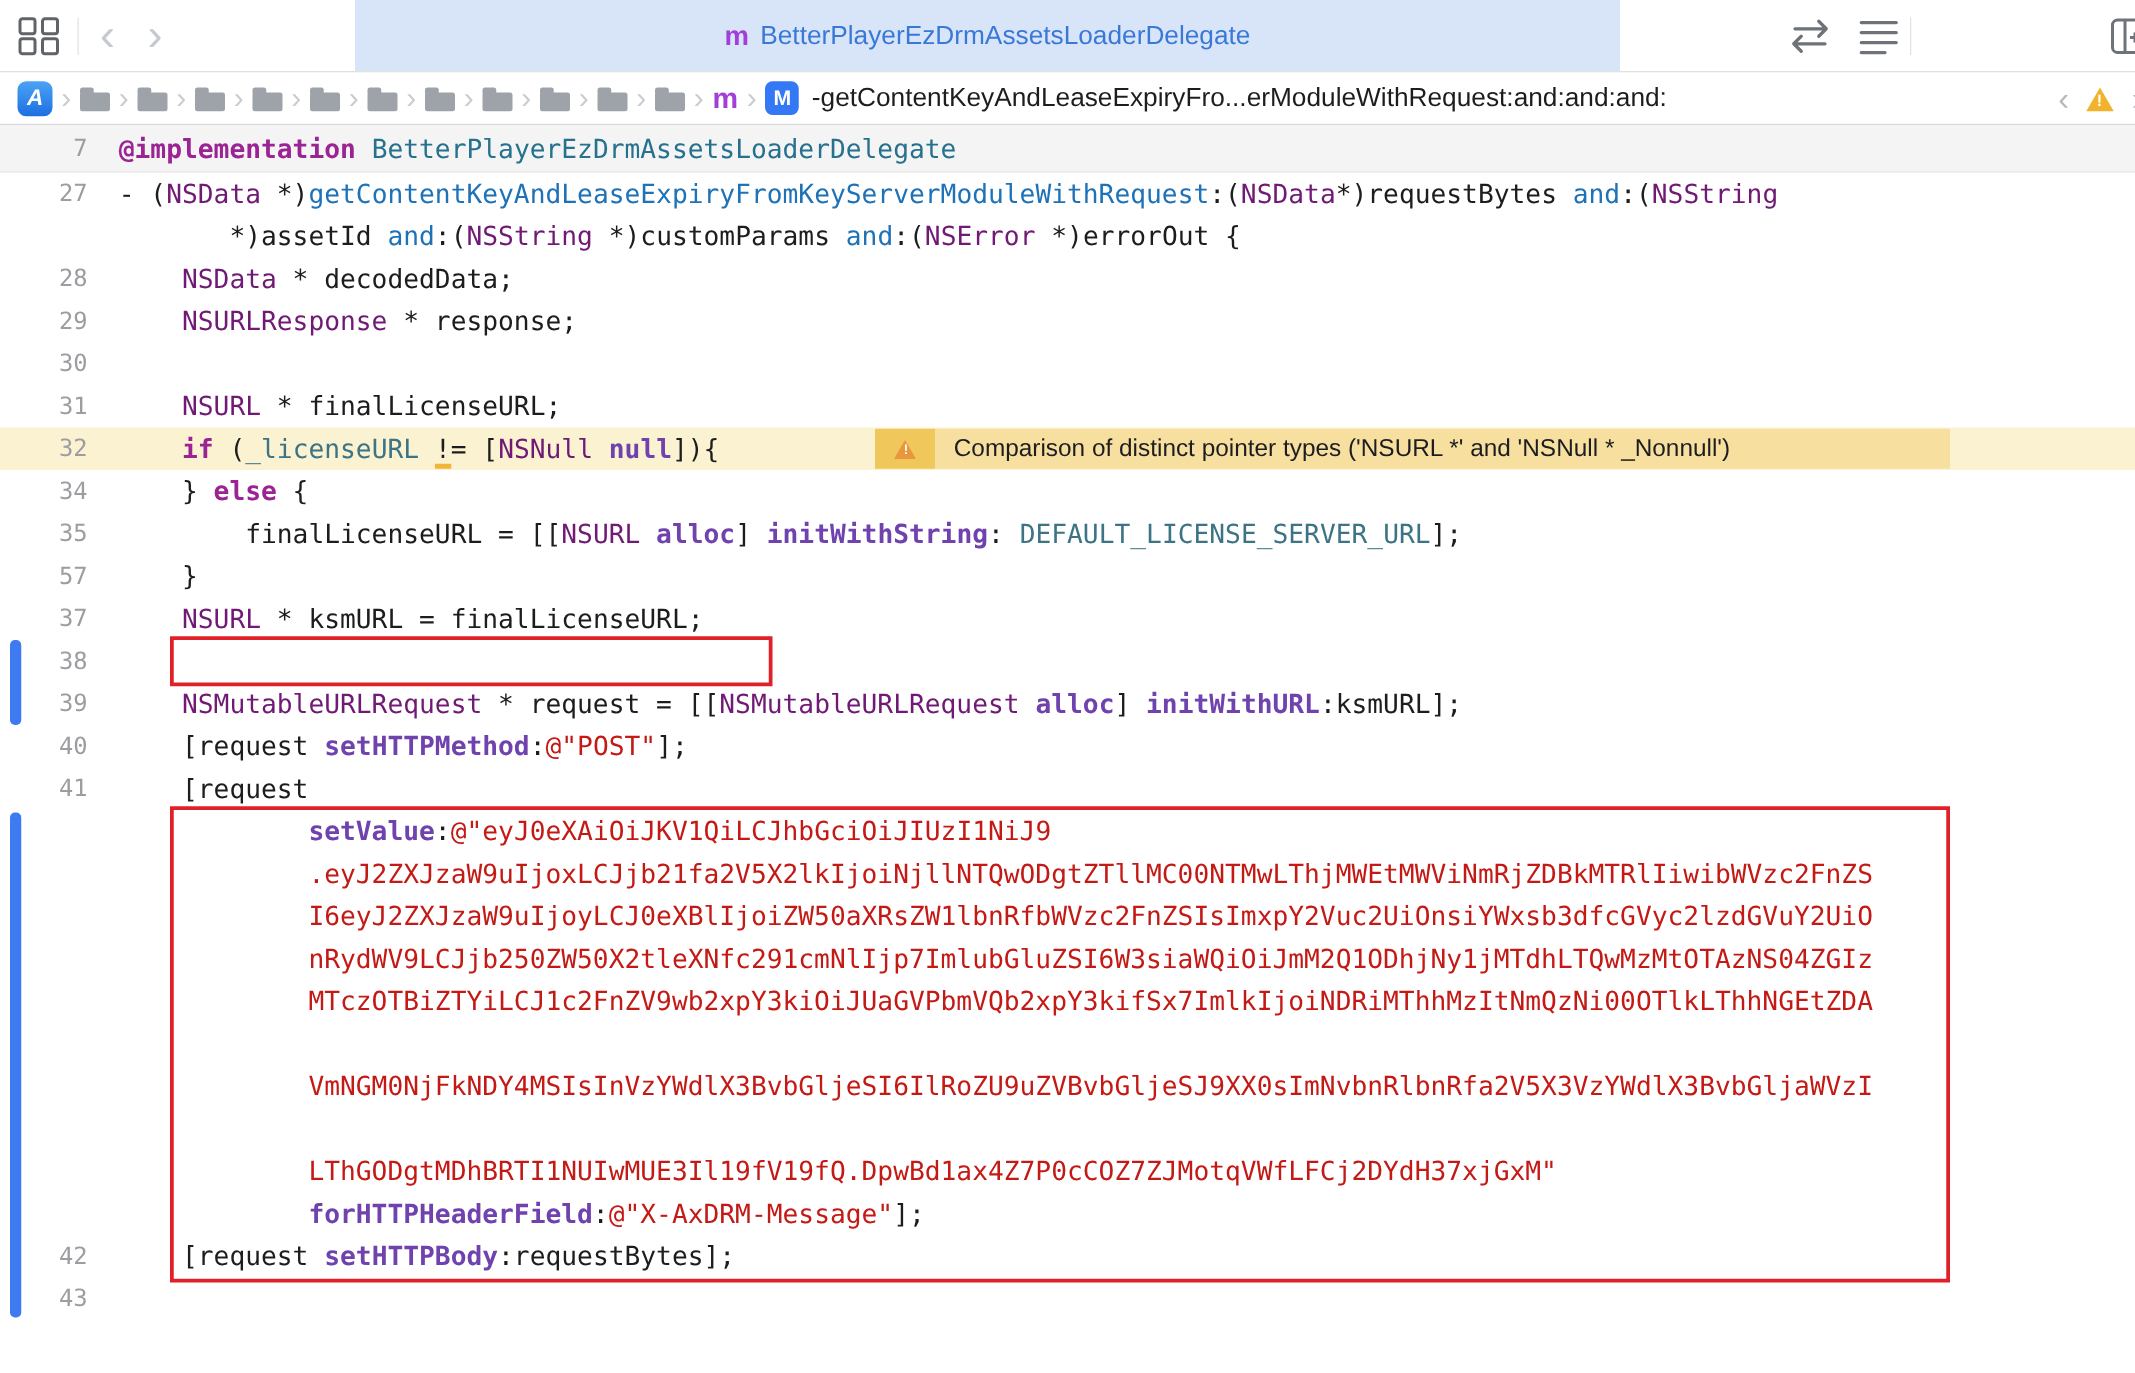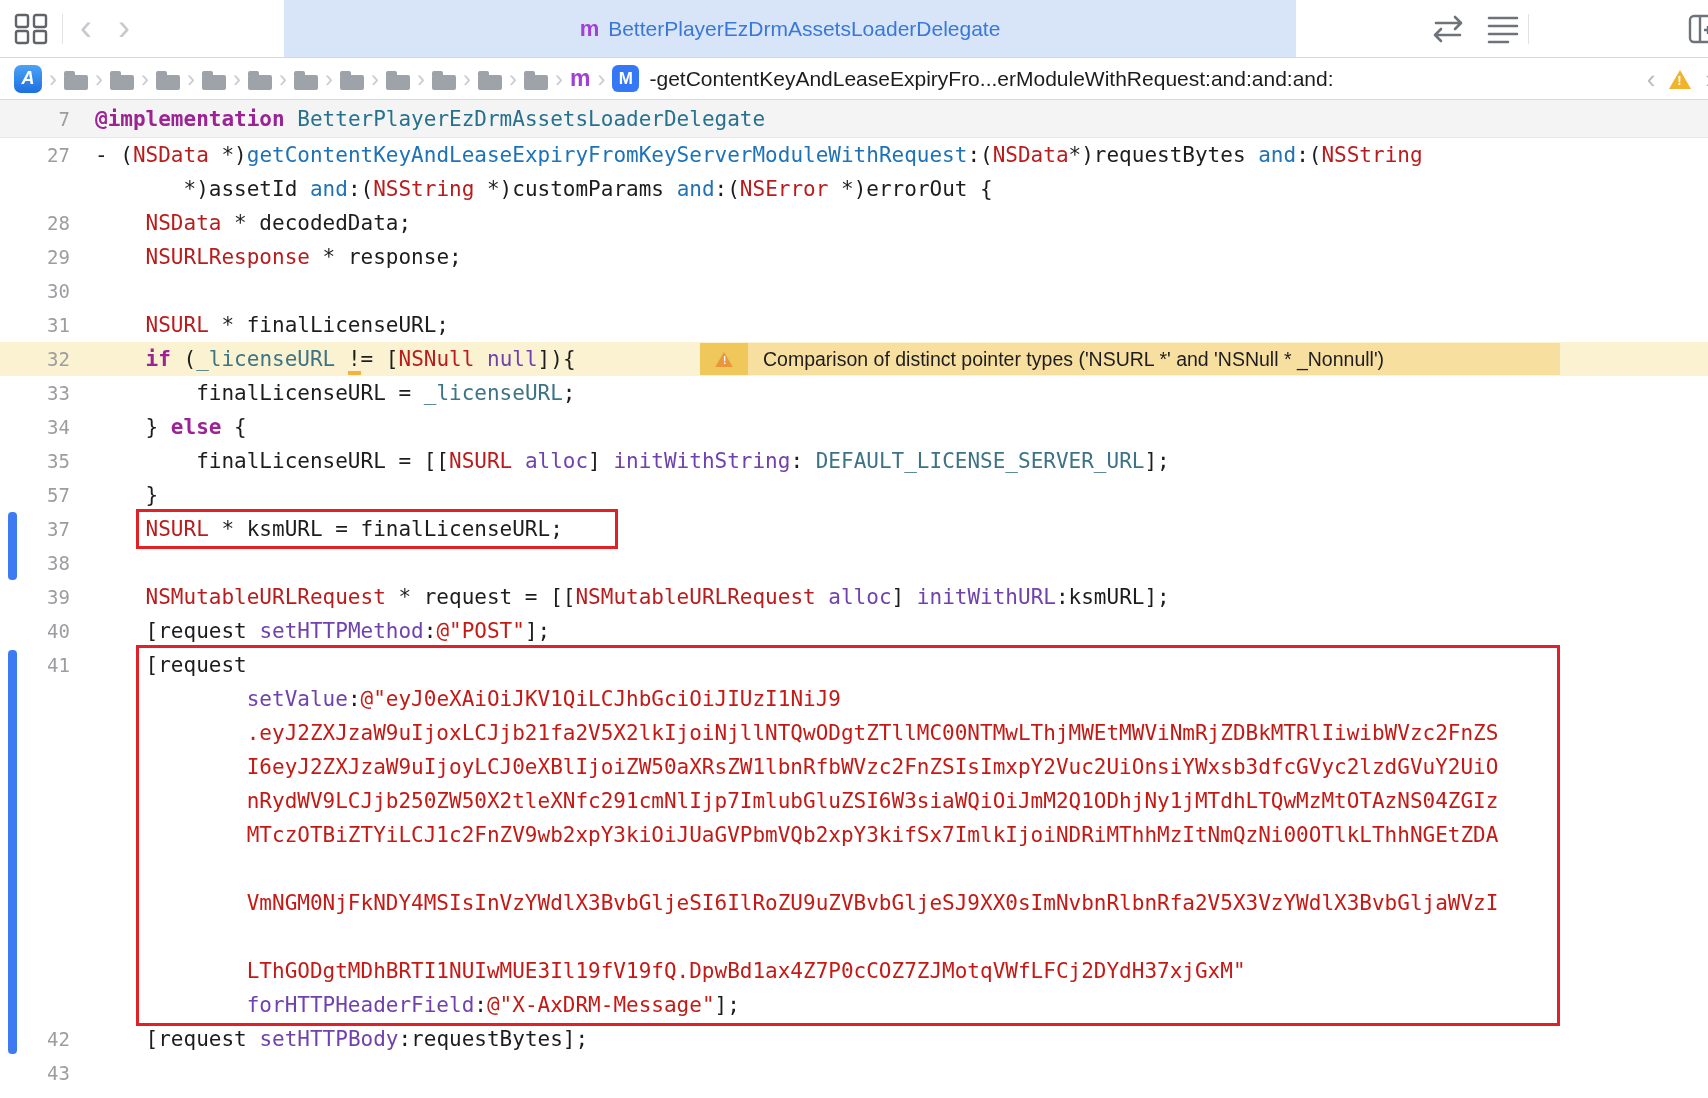--- a/index.html
+++ b/index.html
@@ -46,24 +46,24 @@
   
   .editor { position:relative; height:998px; background:#fff; overflow:hidden;
             font-family:"DejaVu Sans Mono", monospace; font-size:21px; }
   .code-line { display:flex; height:34px; line-height:34px; white-space:pre; }
   .code-line.sticky { height:38px; line-height:38px; background:#f4f4f4; border-bottom:1px solid #e7e7e7; }
   .code-line.warn-row { background:#fbf2d2; }
   .ln { flex:0 0 70px; text-align:right; color:#9d9da1; font-size:19px; }
   .lt { padding-left:25px; }
   .tk-p { color:#1d1d1f; }
   .tk-k { color:#9b2393; font-weight:bold; }
-  .tk-c { color:#b91c1c; }
+  .tk-c { color:#701a75; }
   .tk-t { color:#26718e; }
   .tk-f { color:#1e72b7; }
-  .tk-m { color:#6f42ae; }
+  .tk-m { color:#6f42ae;font-weight:bold; }
   .tk-v { color:#3d7485; }
   .tk-s { color:#c41a16; }
   .tk-u { color:#1d1d1f; border-bottom:4px solid #f3b43b; }
 
   
   .chbar { position:absolute; left:8px; width:9px; border-radius:4px; background:#3e7bf2; }
   .bar-1 { top:412px; height:68px; }
   .bar-2 { top:550px; height:404px; }
   .redbox { position:absolute; border:3px solid #e02128; }
   .box-1 { left:136px; top:409px; width:482px; height:40px; }
@@ -135,21 +135,20 @@
   <div class="editor">
     <div id="code-lines">
         <div class="code-line sticky"><span class="ln">7</span><span class="lt"><span class="tk-k">@implementation</span><span class="tk-p"> </span><span class="tk-t">BetterPlayerEzDrmAssetsLoaderDelegate</span></span></div>
         <div class="code-line"><span class="ln">27</span><span class="lt"><span class="tk-p">- (</span><span class="tk-c">NSData</span><span class="tk-p"> *)</span><span class="tk-f">getContentKeyAndLeaseExpiryFromKeyServerModuleWithRequest</span><span class="tk-p">:(</span><span class="tk-c">NSData</span><span class="tk-p">*)requestBytes </span><span class="tk-f">and</span><span class="tk-p">:(</span><span class="tk-c">NSString</span></span></div>
         <div class="code-line"><span class="ln"></span><span class="lt"><span class="tk-p">       *)assetId </span><span class="tk-f">and</span><span class="tk-p">:(</span><span class="tk-c">NSString</span><span class="tk-p"> *)customParams </span><span class="tk-f">and</span><span class="tk-p">:(</span><span class="tk-c">NSError</span><span class="tk-p"> *)errorOut {</span></span></div>
         <div class="code-line"><span class="ln">28</span><span class="lt"><span class="tk-p">    </span><span class="tk-c">NSData</span><span class="tk-p"> * decodedData;</span></span></div>
         <div class="code-line"><span class="ln">29</span><span class="lt"><span class="tk-p">    </span><span class="tk-c">NSURLResponse</span><span class="tk-p"> * response;</span></span></div>
         <div class="code-line"><span class="ln">30</span><span class="lt"></span></div>
         <div class="code-line"><span class="ln">31</span><span class="lt"><span class="tk-p">    </span><span class="tk-c">NSURL</span><span class="tk-p"> * finalLicenseURL;</span></span></div>
         <div class="code-line warn-row"><span class="ln">32</span><span class="lt"><span class="tk-p">    </span><span class="tk-k">if</span><span class="tk-p"> (</span><span class="tk-v">_licenseURL</span><span class="tk-p"> </span><span class="tk-u">!</span><span class="tk-p">= [</span><span class="tk-c">NSNull</span><span class="tk-p"> </span><span class="tk-m">null</span><span class="tk-p">]){</span></span></div>
-        <div class="code-line"><span class="ln">33</span><span class="lt"><span class="tk-p">        finalLicenseURL = </span><span class="tk-v">_licenseURL</span><span class="tk-p">;</span></span></div>
         <div class="code-line"><span class="ln">34</span><span class="lt"><span class="tk-p">    } </span><span class="tk-k">else</span><span class="tk-p"> {</span></span></div>
         <div class="code-line"><span class="ln">35</span><span class="lt"><span class="tk-p">        finalLicenseURL = [[</span><span class="tk-c">NSURL</span><span class="tk-p"> </span><span class="tk-m">alloc</span><span class="tk-p">] </span><span class="tk-m">initWithString</span><span class="tk-p">: </span><span class="tk-v">DEFAULT_LICENSE_SERVER_URL</span><span class="tk-p">];</span></span></div>
         <div class="code-line"><span class="ln">57</span><span class="lt"><span class="tk-p">    }</span></span></div>
         <div class="code-line"><span class="ln">37</span><span class="lt"><span class="tk-p">    </span><span class="tk-c">NSURL</span><span class="tk-p"> * ksmURL = finalLicenseURL;</span></span></div>
         <div class="code-line"><span class="ln">38</span><span class="lt"></span></div>
         <div class="code-line"><span class="ln">39</span><span class="lt"><span class="tk-p">    </span><span class="tk-c">NSMutableURLRequest</span><span class="tk-p"> * request = [[</span><span class="tk-c">NSMutableURLRequest</span><span class="tk-p"> </span><span class="tk-m">alloc</span><span class="tk-p">] </span><span class="tk-m">initWithURL</span><span class="tk-p">:ksmURL];</span></span></div>
         <div class="code-line"><span class="ln">40</span><span class="lt"><span class="tk-p">    [request </span><span class="tk-m">setHTTPMethod</span><span class="tk-p">:</span><span class="tk-s">@"POST"</span><span class="tk-p">];</span></span></div>
         <div class="code-line"><span class="ln">41</span><span class="lt"><span class="tk-p">    [request</span></span></div>
         <div class="code-line"><span class="ln"></span><span class="lt"><span class="tk-p">            </span><span class="tk-m">setValue</span><span class="tk-p">:</span><span class="tk-s">@"eyJ0eXAiOiJKV1QiLCJhbGciOiJIUzI1NiJ9</span></span></div>
         <div class="code-line"><span class="ln"></span><span class="lt"><span class="tk-p">            </span><span class="tk-s">.eyJ2ZXJzaW9uIjoxLCJjb21fa2V5X2lkIjoiNjllNTQwODgtZTllMC00NTMwLThjMWEtMWViNmRjZDBkMTRlIiwibWVzc2FnZS</span></span></div>

